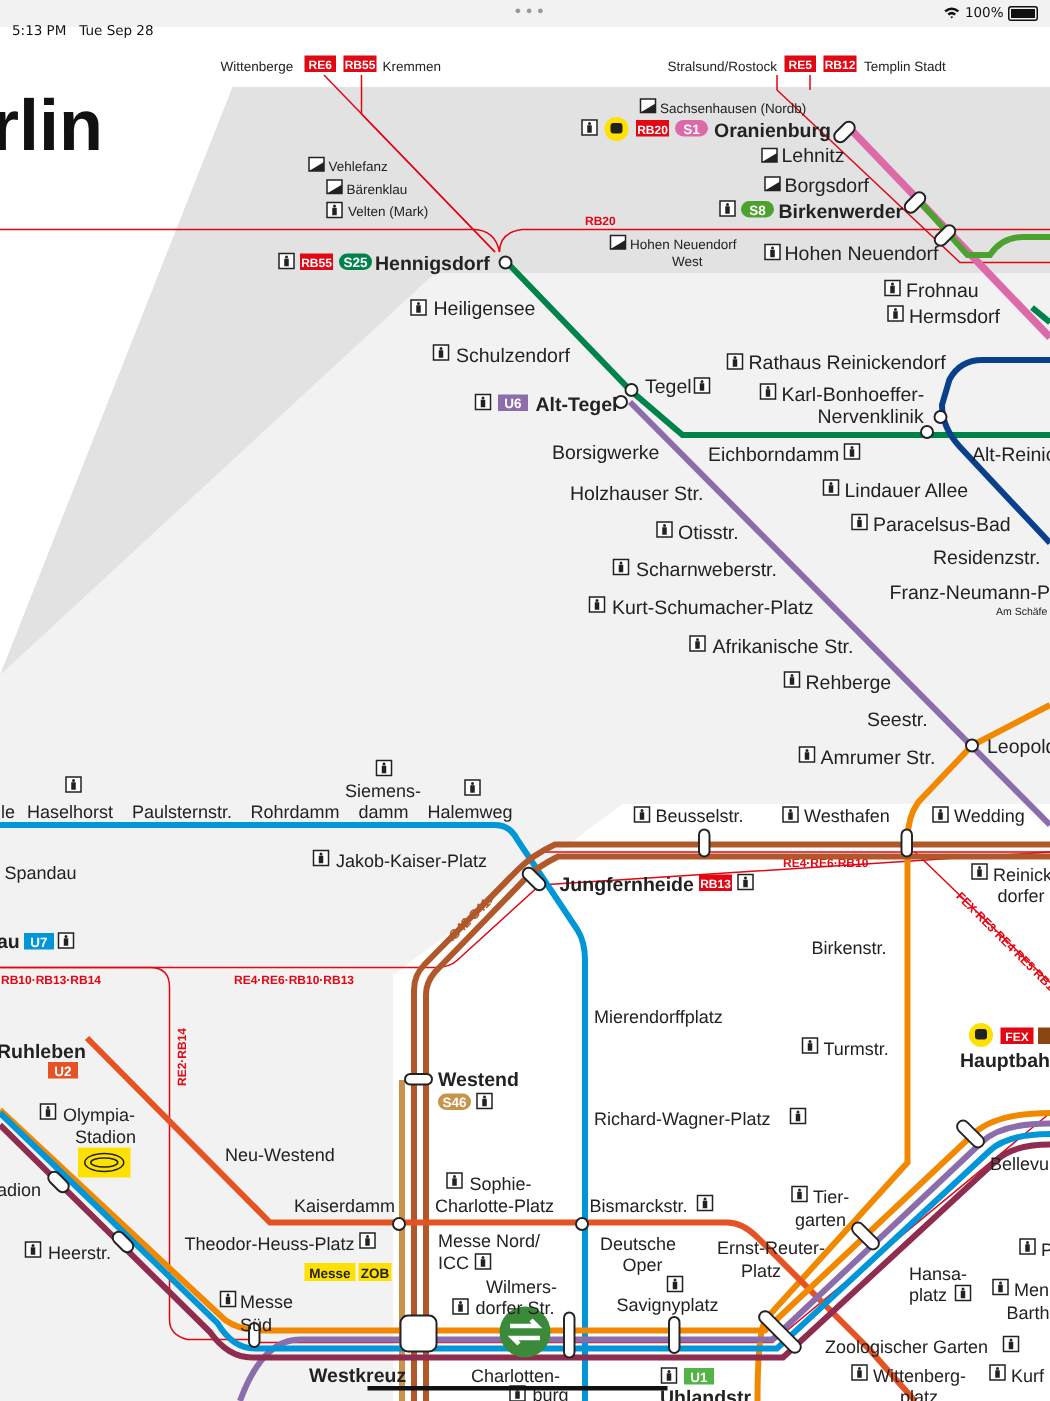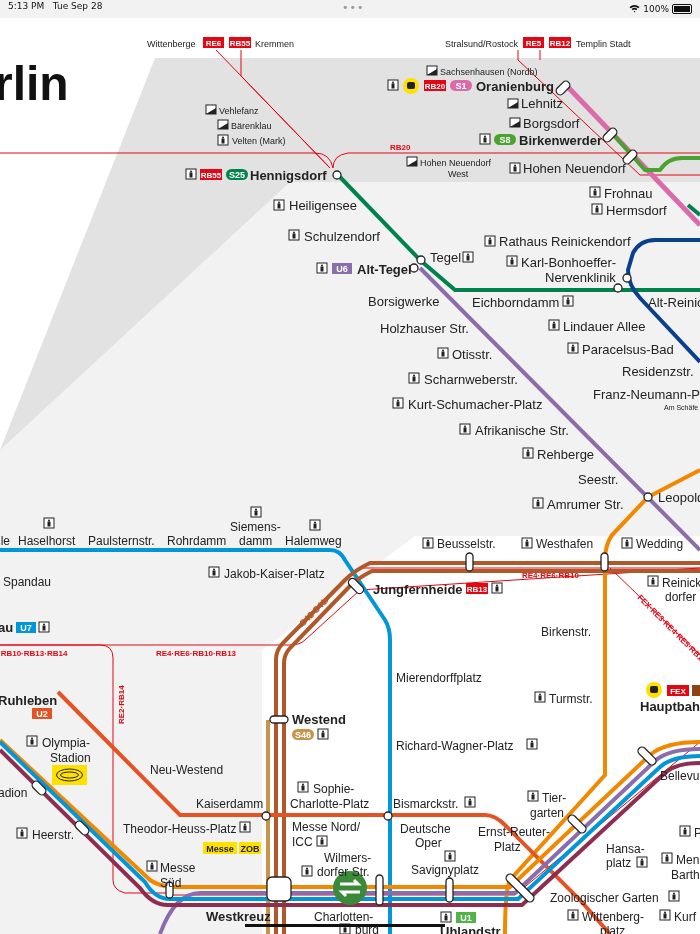--- a/index.html
+++ b/index.html
@@ -1,18 +1,18 @@
 <!DOCTYPE html>
 <html><head>
 <meta charset="utf-8">
 <style>
   html,body{margin:0;padding:0;}
   body{width:700px;height:934px;overflow:hidden;background:#ffffff;font-family:"DejaVu Sans",sans-serif;position:relative;}
   .statusbar{position:absolute;left:0;top:0;width:700px;height:18px;background:#f2f2f2;font-size:9px;color:#111;z-index:5;}
-  .statusbar .time{position:absolute;left:8px;top:1px;}
+  .statusbar .time{position:absolute;left:8px;top:16px;}
   .statusbar .dots{position:absolute;left:342px;top:1px;color:#999;font-size:11px;letter-spacing:1px;}
   .statusbar .right{position:absolute;right:8px;top:4px;display:flex;align-items:flex-start;gap:3px;}
   .batt{display:inline-block;width:18px;height:8px;border:1px solid #111;border-radius:2px;position:relative;}
   .batt::after{content:"";position:absolute;left:1px;top:1px;right:1px;bottom:1px;background:#111;}
   .map{position:absolute;left:0;top:18px;width:700px;height:916px;}
   svg text{font-family:"Liberation Sans","DejaVu Sans",sans-serif;}
   .lbl{font-size:13px;fill:#222;}
   .lbls{font-size:12px;fill:#222;}
   .bold{font-weight:bold;}
   .tiny{font-size:9px;fill:#222;}

